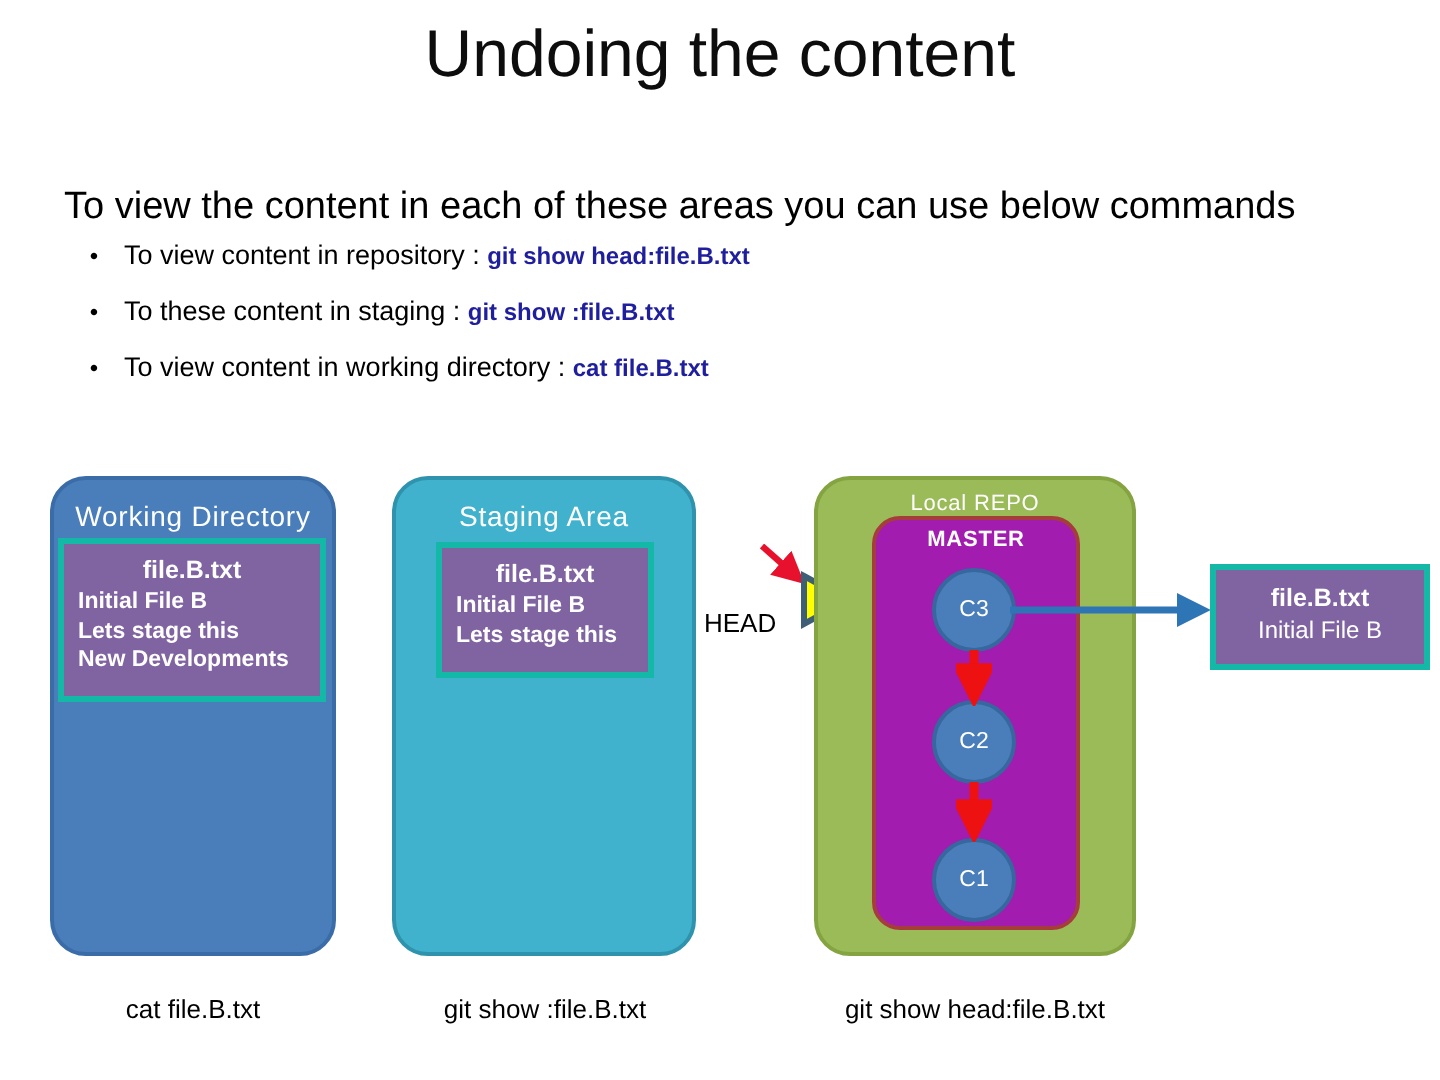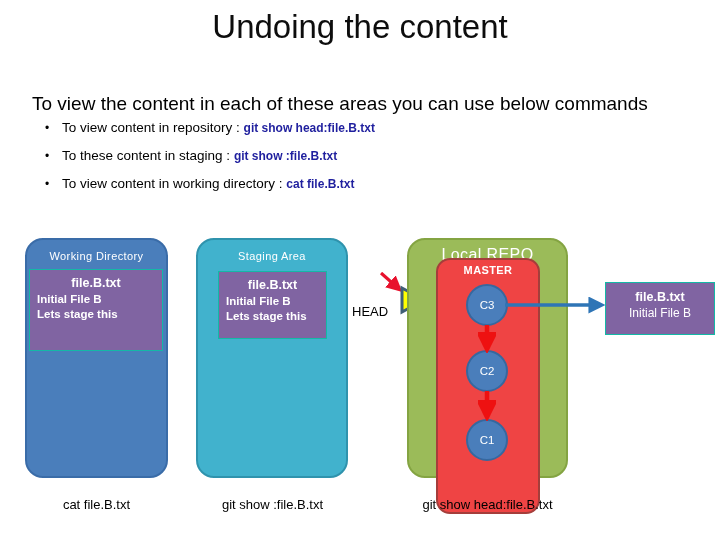--- a/index.html
+++ b/index.html
@@ -83,47 +83,47 @@
     background: #41b2cd;
     border: 2px solid #2f93ad;
   }
   #local-repo-box {
     left: 407px; top: 238px;  width: 161px; height: 240px;
     background: #9bbb59;
     border: 2px solid #84a442;
   }
   #master-box {
     position: absolute;
-    left: 436px; top: 258px;  width: 104px; height: 256px;
-    background: #ef4444;
+    left: 436px; top: 258px;  width: 104px; height: 207px;
+    background: #a21caf;
     border: 2px solid #a53e3b;
     border-radius: 14px;
     box-sizing: border-box;
   }
 
   .area-label {
     position: absolute;
     width: 100%;
     text-align: center;
     color: #ffffff;
-    font-size: 11px;
+    font-size: 14px;
     font-family: "Liberation Sans", sans-serif;
     letter-spacing: .4px;
     white-space: nowrap;
   }
   #working-directory-label { top: 10px; }
   #staging-area-label { top: 10px; }
-  #local-repo-label { top: 6px; font-size: 16px; }
+  #local-repo-label { top: 6px; font-size: 11px; }
   #master-label { top: 4px; font-size: 11px; font-weight: bold; }
 
   
   .file-card {
     position: absolute;
     background: #8064a2;
-    border: 1px solid #14b8a6;
+    border: 3px solid #14b8a6;
     box-sizing: border-box;
     color: #ffffff;
     font-family: "Liberation Sans", sans-serif;
     padding: 6px 7px 7px 7px;
   }
   .file-card .fname {
     display: block;
     text-align: center;
     font-weight: bold;
     font-size: 12.5px;
@@ -217,20 +217,21 @@
   <span class="bullet-dot">•</span><span class="bullet-text">To view content in working directory : </span><span class="cmd">cat file.B.txt</span>
 </div>
 
 <div class="area-box" id="working-directory-box">
   <div class="area-label" id="working-directory-label">Working Directory</div>
 </div>
 <div class="file-card" id="wd-file-card">
   <span class="fname">file.B.txt</span>
   <span class="fline">Initial File B</span>
   <span class="fline">Lets stage this</span>
+  <span class="fline">New Developments</span>
 </div>
 
 <div class="area-box" id="staging-area-box">
   <div class="area-label" id="staging-area-label">Staging Area</div>
 </div>
 <div class="file-card" id="stage-file-card">
   <span class="fname">file.B.txt</span>
   <span class="fline">Initial File B</span>
   <span class="fline">Lets stage this</span>
 </div>

